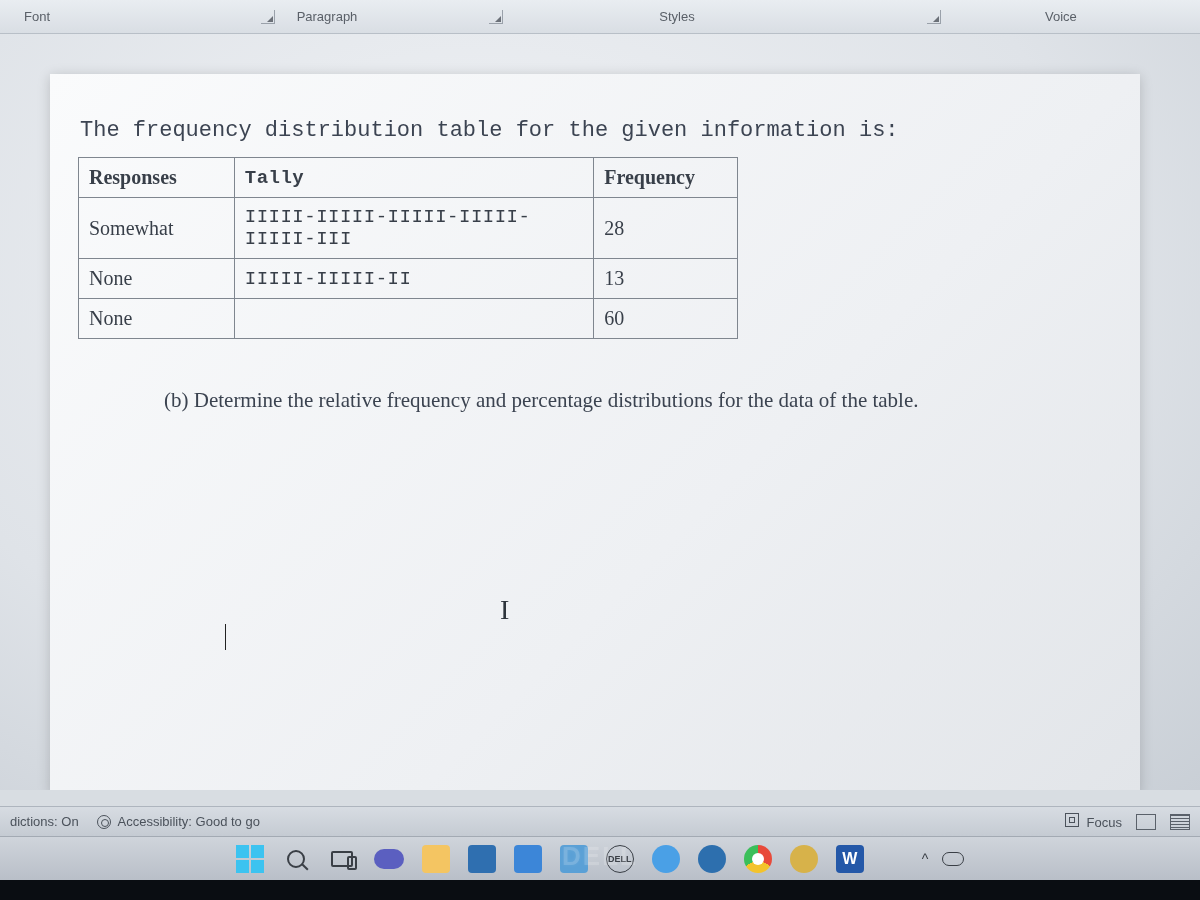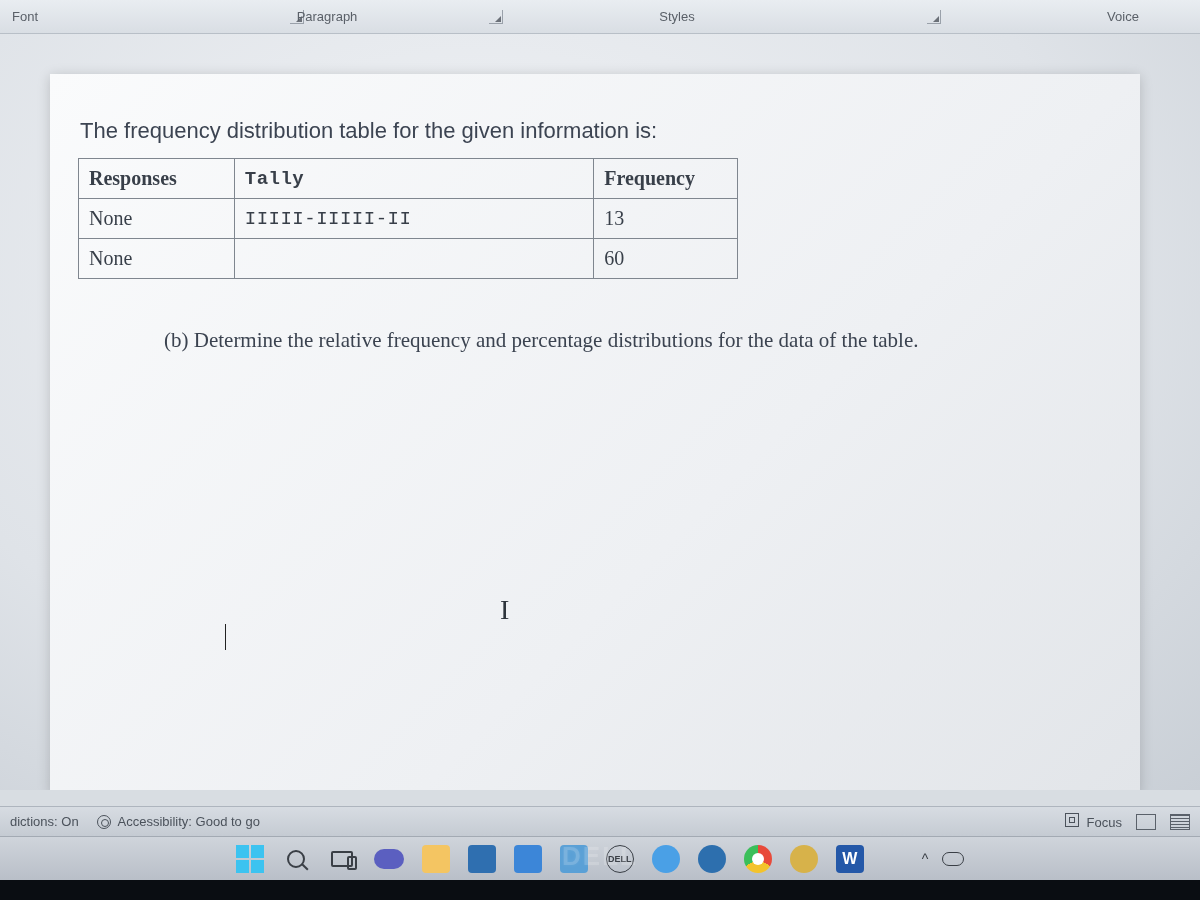--- a/index.html
+++ b/index.html
@@ -21,24 +21,24 @@
     font-size: 13px;
     color: #4a5058;
     position: relative;
   }
   .ribbon .group {
     position: absolute;
     display: flex;
     align-items: center;
     gap: 6px;
   }
-  .ribbon .group.font   { left: 0;   width: 304px; justify-content: flex-start; padding-left: 12px;}
+  .ribbon .group.font   { left: 0;   width: 275px; justify-content: flex-start; padding-left: 24px;}
   .ribbon .group.para   { left: 260px; width: 280px; justify-content: center;}
   .ribbon .group.styles { left: 540px; width: 520px; justify-content: center;}
-  .ribbon .group.voice  { right: 3px;  width: 140px; justify-content: center; padding-right: 8px;}
+  .ribbon .group.voice  { right: 15px;  width: 140px; justify-content: flex-start; padding-right: 8px;}
   .ribbon .launcher {
     width: 14px; height: 14px;
     border: 1px solid #9aa1aa;
     border-top: none; border-left: none;
     position: relative;
   }
   .ribbon .launcher::after{
     content:""; position:absolute; right:1px; bottom:1px;
     border: 3px solid transparent;
     border-top-color:#6b7078; border-left-color:#6b7078;
@@ -57,21 +57,21 @@
     position: absolute;
     left: 50px; top: 40px;
     width: 1090px;
     height: 720px;
     background: linear-gradient(135deg,#fafbfc 0%, #eef0f3 60%, #e2e5e9 100%);
     box-shadow: 0 2px 12px rgba(0,0,0,.18);
     padding: 44px 40px 20px 24px;
     color: #3a414b;
   }
   .intro {
-    font-family: Liberation Sans, sans-serif;
+    font-family: Liberation Mono, monospace;
     font-size: 22px;
     color: #3c4452;
     margin: 0 0 14px 6px;
   }
   table.freq {
     border-collapse: collapse;
     width: 660px;
     font-family: Georgia, "Times New Roman", serif;
     font-size: 20px;
     color: #383f49;
@@ -223,20 +223,25 @@
   <div class="page">
 
     <p class="intro">The frequency distribution table for the given information is:</p>
 
     <table class="freq">
       <tbody>
           <tr>
         <th class="col-resp">Responses</th>
         <th class="col-tally">Tally</th>
         <th class="col-freq">Frequency</th>
+      </tr>
+      <tr>
+        <td class="col-resp">Somewhat</td>
+        <td class="col-tally">IIIII-IIIII-IIIII-IIIII-IIIII-III</td>
+        <td class="col-freq">28</td>
       </tr>
       <tr>
         <td class="col-resp">None</td>
         <td class="col-tally">IIIII-IIIII-II</td>
         <td class="col-freq">13</td>
       </tr>
       <tr>
         <td class="col-resp">None</td>
         <td class="col-tally"></td>
         <td class="col-freq">60</td>

